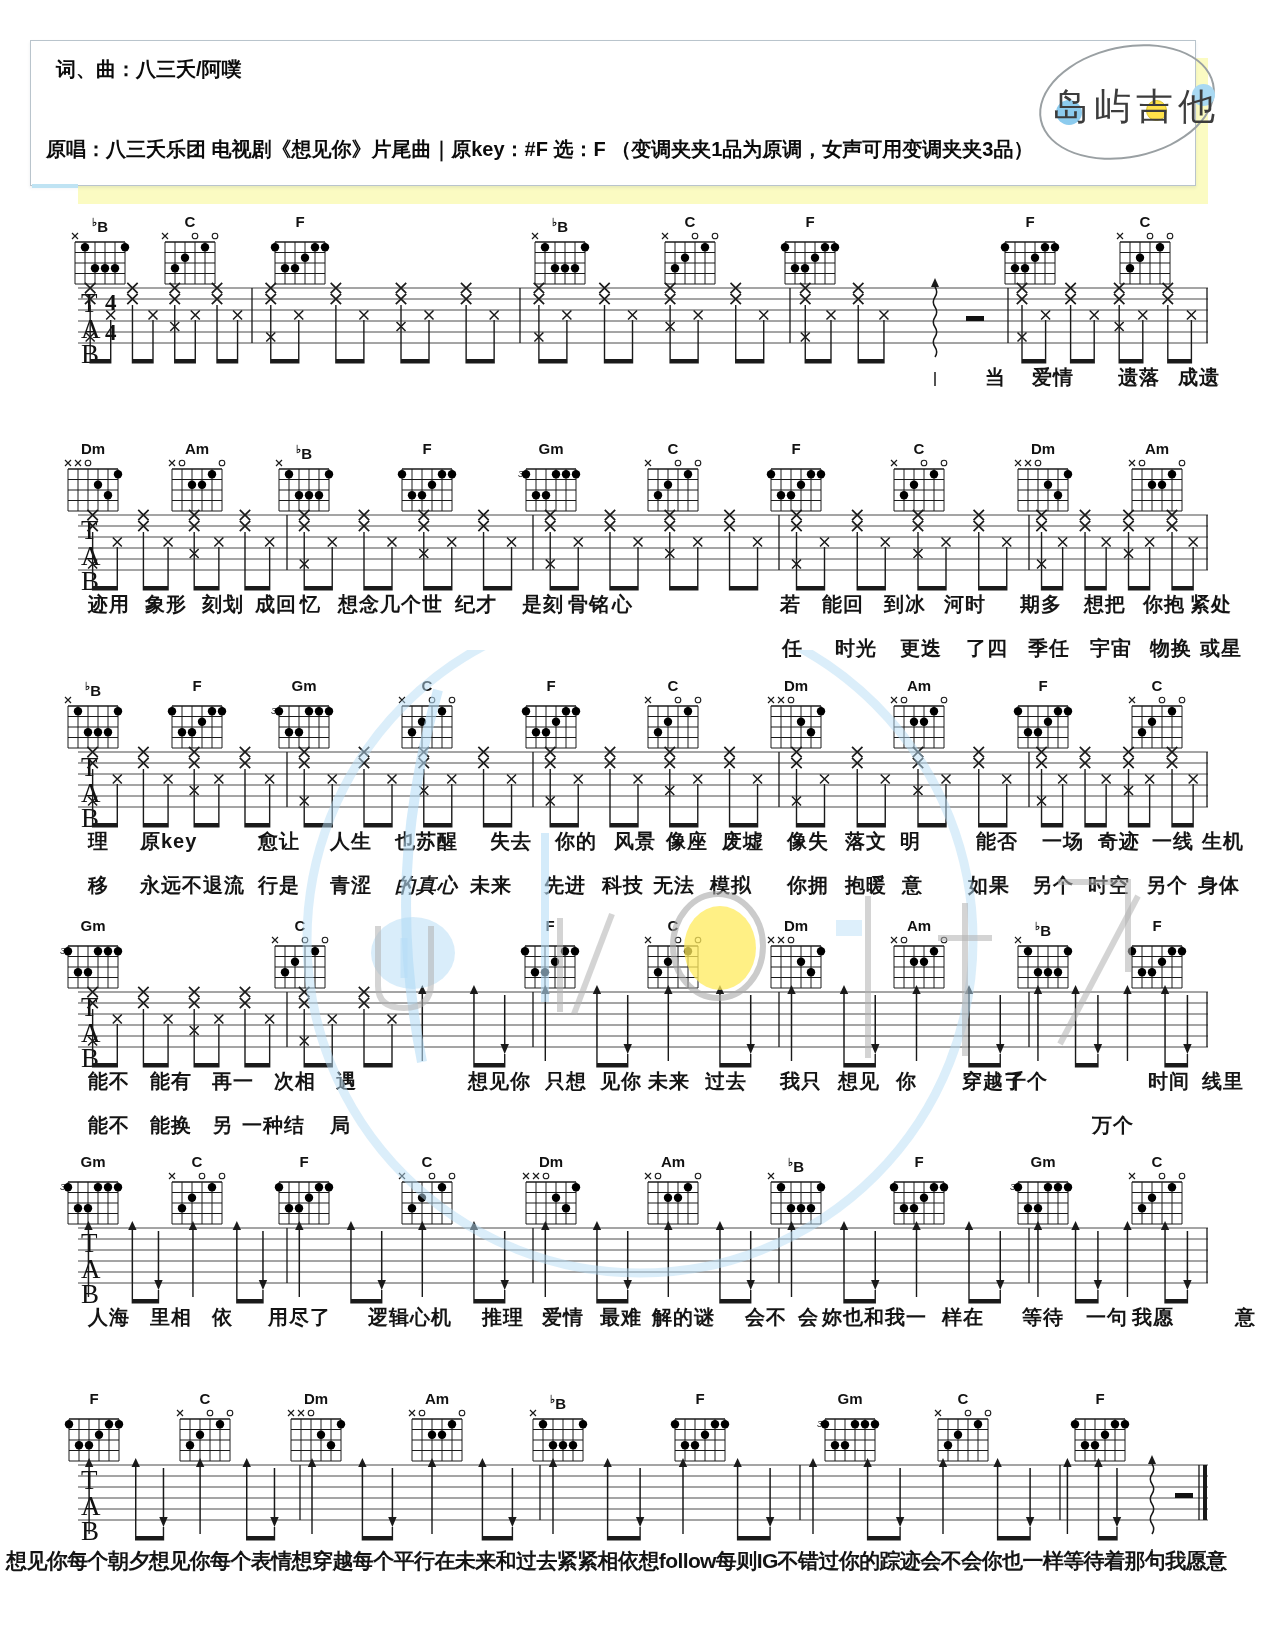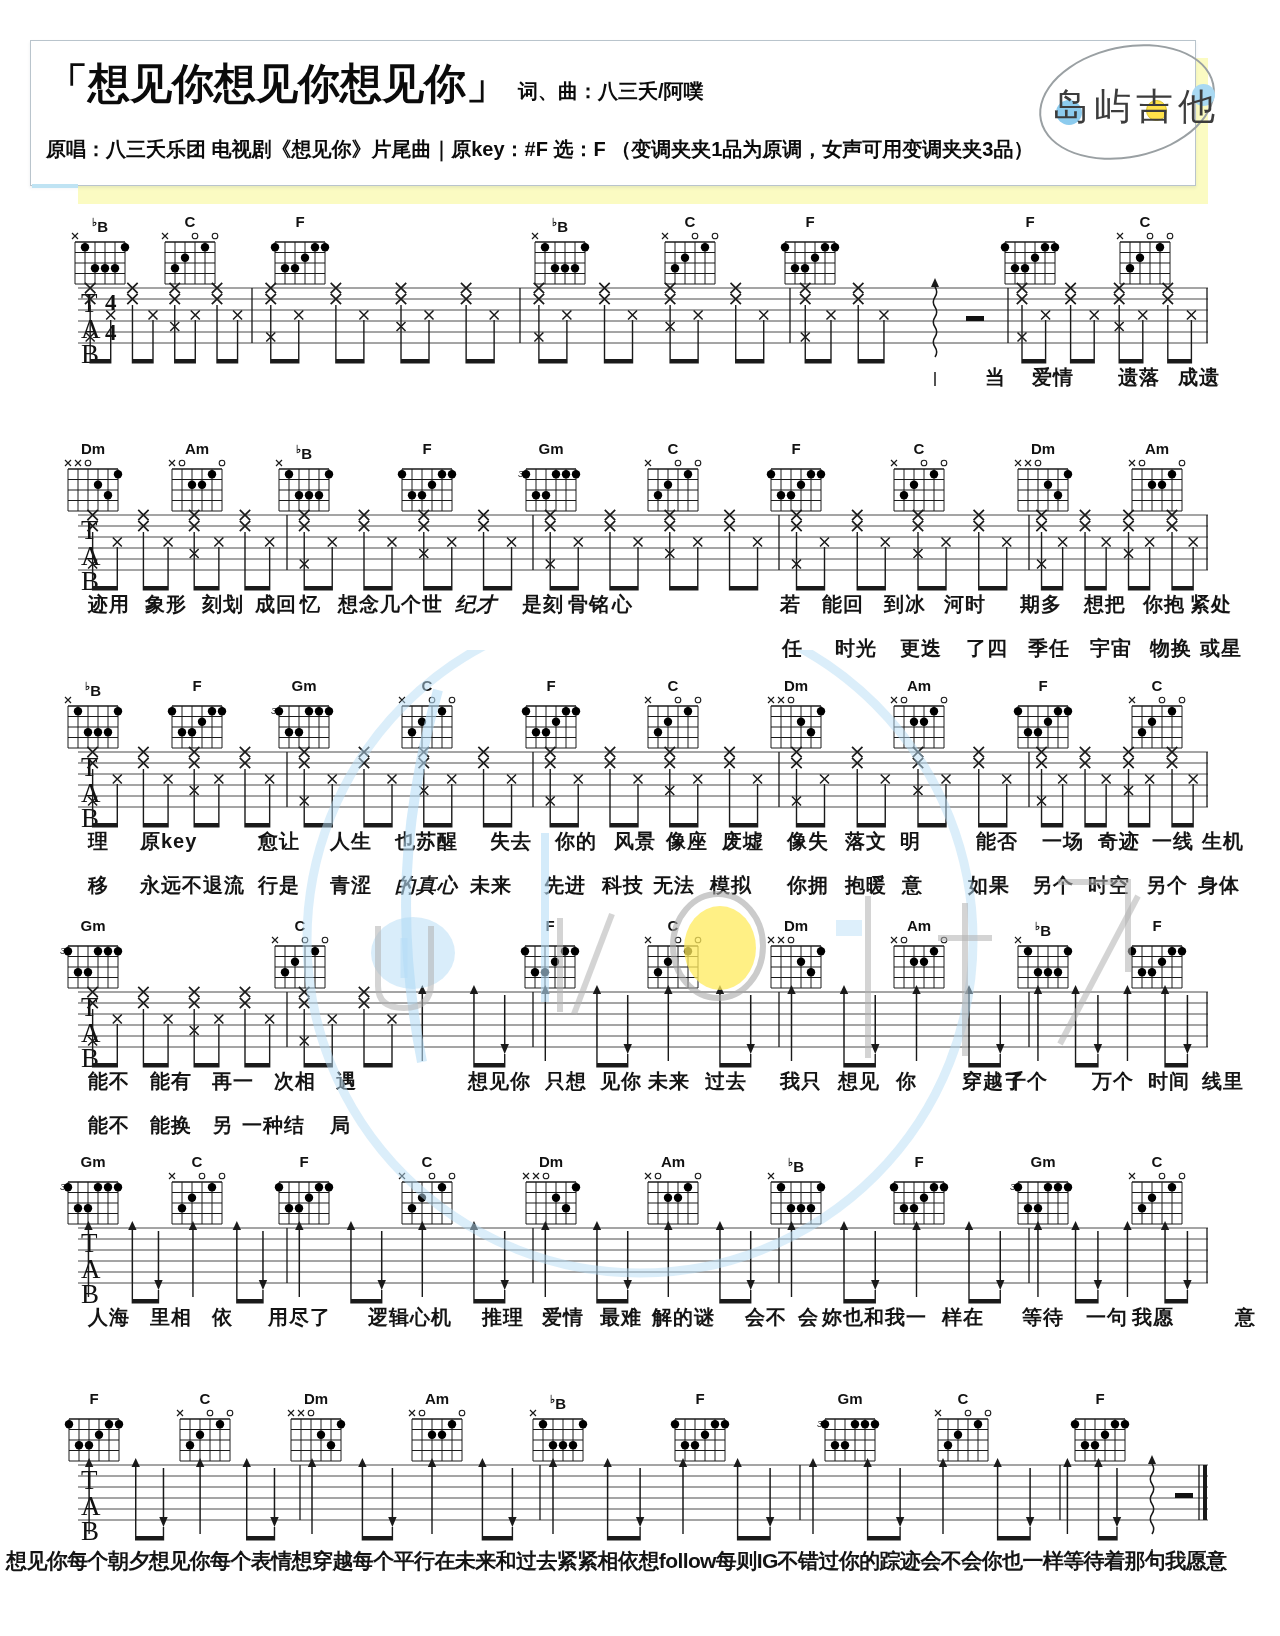--- a/index.html
+++ b/index.html
@@ -38,21 +38,20 @@
   .staff-svg, .wm-svg { position:absolute; pointer-events:none; }
 </style>
 </head>
 <body>
 
 <div id="page">
   <div id="yellow-strip"></div>
   <div id="header-card"></div>
   <div id="blue-tick"></div>
   <div id="title-row">
-    <span id="page-title">「想见你想见你想见你」</span>
     <span id="credits">词、曲：八三夭/阿噗</span>
   </div>
   <div id="subtitle">原唱：八三夭乐团 电视剧《想见你》片尾曲｜原key：#F 选：F （变调夹夹1品为原调，女声可用变调夹夹3品）</div>
 
   <div id="logo">
     <div id="logo-ellipse"></div>
     <div class="logo-dot" id="logo-dot-blue1"></div>
     <div class="logo-dot" id="logo-dot-yellow"></div>
     <div class="logo-dot" id="logo-dot-blue2"></div>
     <div id="logo-text">岛屿吉他</div>
@@ -747,21 +746,21 @@
           <circle cx="39" cy="27.75" r="4.2" fill="#000"></circle>
         </svg>
       </div>
       <div class="lyric-line" style="top: 591px;">
         <span class="lyric-seg" style="left: 88px;">迹用</span>
         <span class="lyric-seg" style="left: 145px;">象形</span>
         <span class="lyric-seg" style="left: 202px;">刻划</span>
         <span class="lyric-seg" style="left: 255px;">成回</span>
         <span class="lyric-seg" style="left: 300px;">忆</span>
         <span class="lyric-seg" style="left: 338px;">想念几个世</span>
-        <span class="lyric-seg" style="left: 455px; font-style: italic;">纪才</span>
+        <span class="lyric-seg" style="left: 455px;">纪才</span>
         <span class="lyric-seg" style="left: 522px;">是刻</span>
         <span class="lyric-seg" style="left: 568px;">骨铭</span>
         <span class="lyric-seg" style="left: 612px;">心</span>
         <span class="lyric-seg" style="left: 780px;">若</span>
         <span class="lyric-seg" style="left: 822px;">能回</span>
         <span class="lyric-seg" style="left: 884px;">到冰</span>
         <span class="lyric-seg" style="left: 944px;">河时</span>
         <span class="lyric-seg" style="left: 1020px;">期多</span>
         <span class="lyric-seg" style="left: 1084px;">想把</span>
         <span class="lyric-seg" style="left: 1143px;">你抱</span>
@@ -1495,21 +1494,21 @@
         <span class="lyric-seg" style="left: 468px;">想见你</span>
         <span class="lyric-seg" style="left: 545px;">只想</span>
         <span class="lyric-seg" style="left: 600px;">见你</span>
         <span class="lyric-seg" style="left: 648px;">未来</span>
         <span class="lyric-seg" style="left: 705px;">过去</span>
         <span class="lyric-seg" style="left: 780px;">我只</span>
         <span class="lyric-seg" style="left: 838px;">想见</span>
         <span class="lyric-seg" style="left: 896px;">你</span>
         <span class="lyric-seg" style="left: 962px;">穿越了</span>
         <span class="lyric-seg" style="left: 1006px;">千个</span>
-        <span class="lyric-seg" style="left: 1092px;">万个</span>
+        <span class="lyric-seg" style="left: 1092px; margin-top: 44px;">万个</span>
         <span class="lyric-seg" style="left: 1148px;">时间</span>
         <span class="lyric-seg" style="left: 1202px;">线里</span>
       </div>
       <div class="lyric-line" style="top: 1112px;">
         <span class="lyric-seg" style="left: 88px;">能不</span>
         <span class="lyric-seg" style="left: 150px;">能换</span>
         <span class="lyric-seg" style="left: 212px;">另</span>
         <span class="lyric-seg" style="left: 242px;">一种结</span>
         <span class="lyric-seg" style="left: 330px;">局</span>
       </div>

